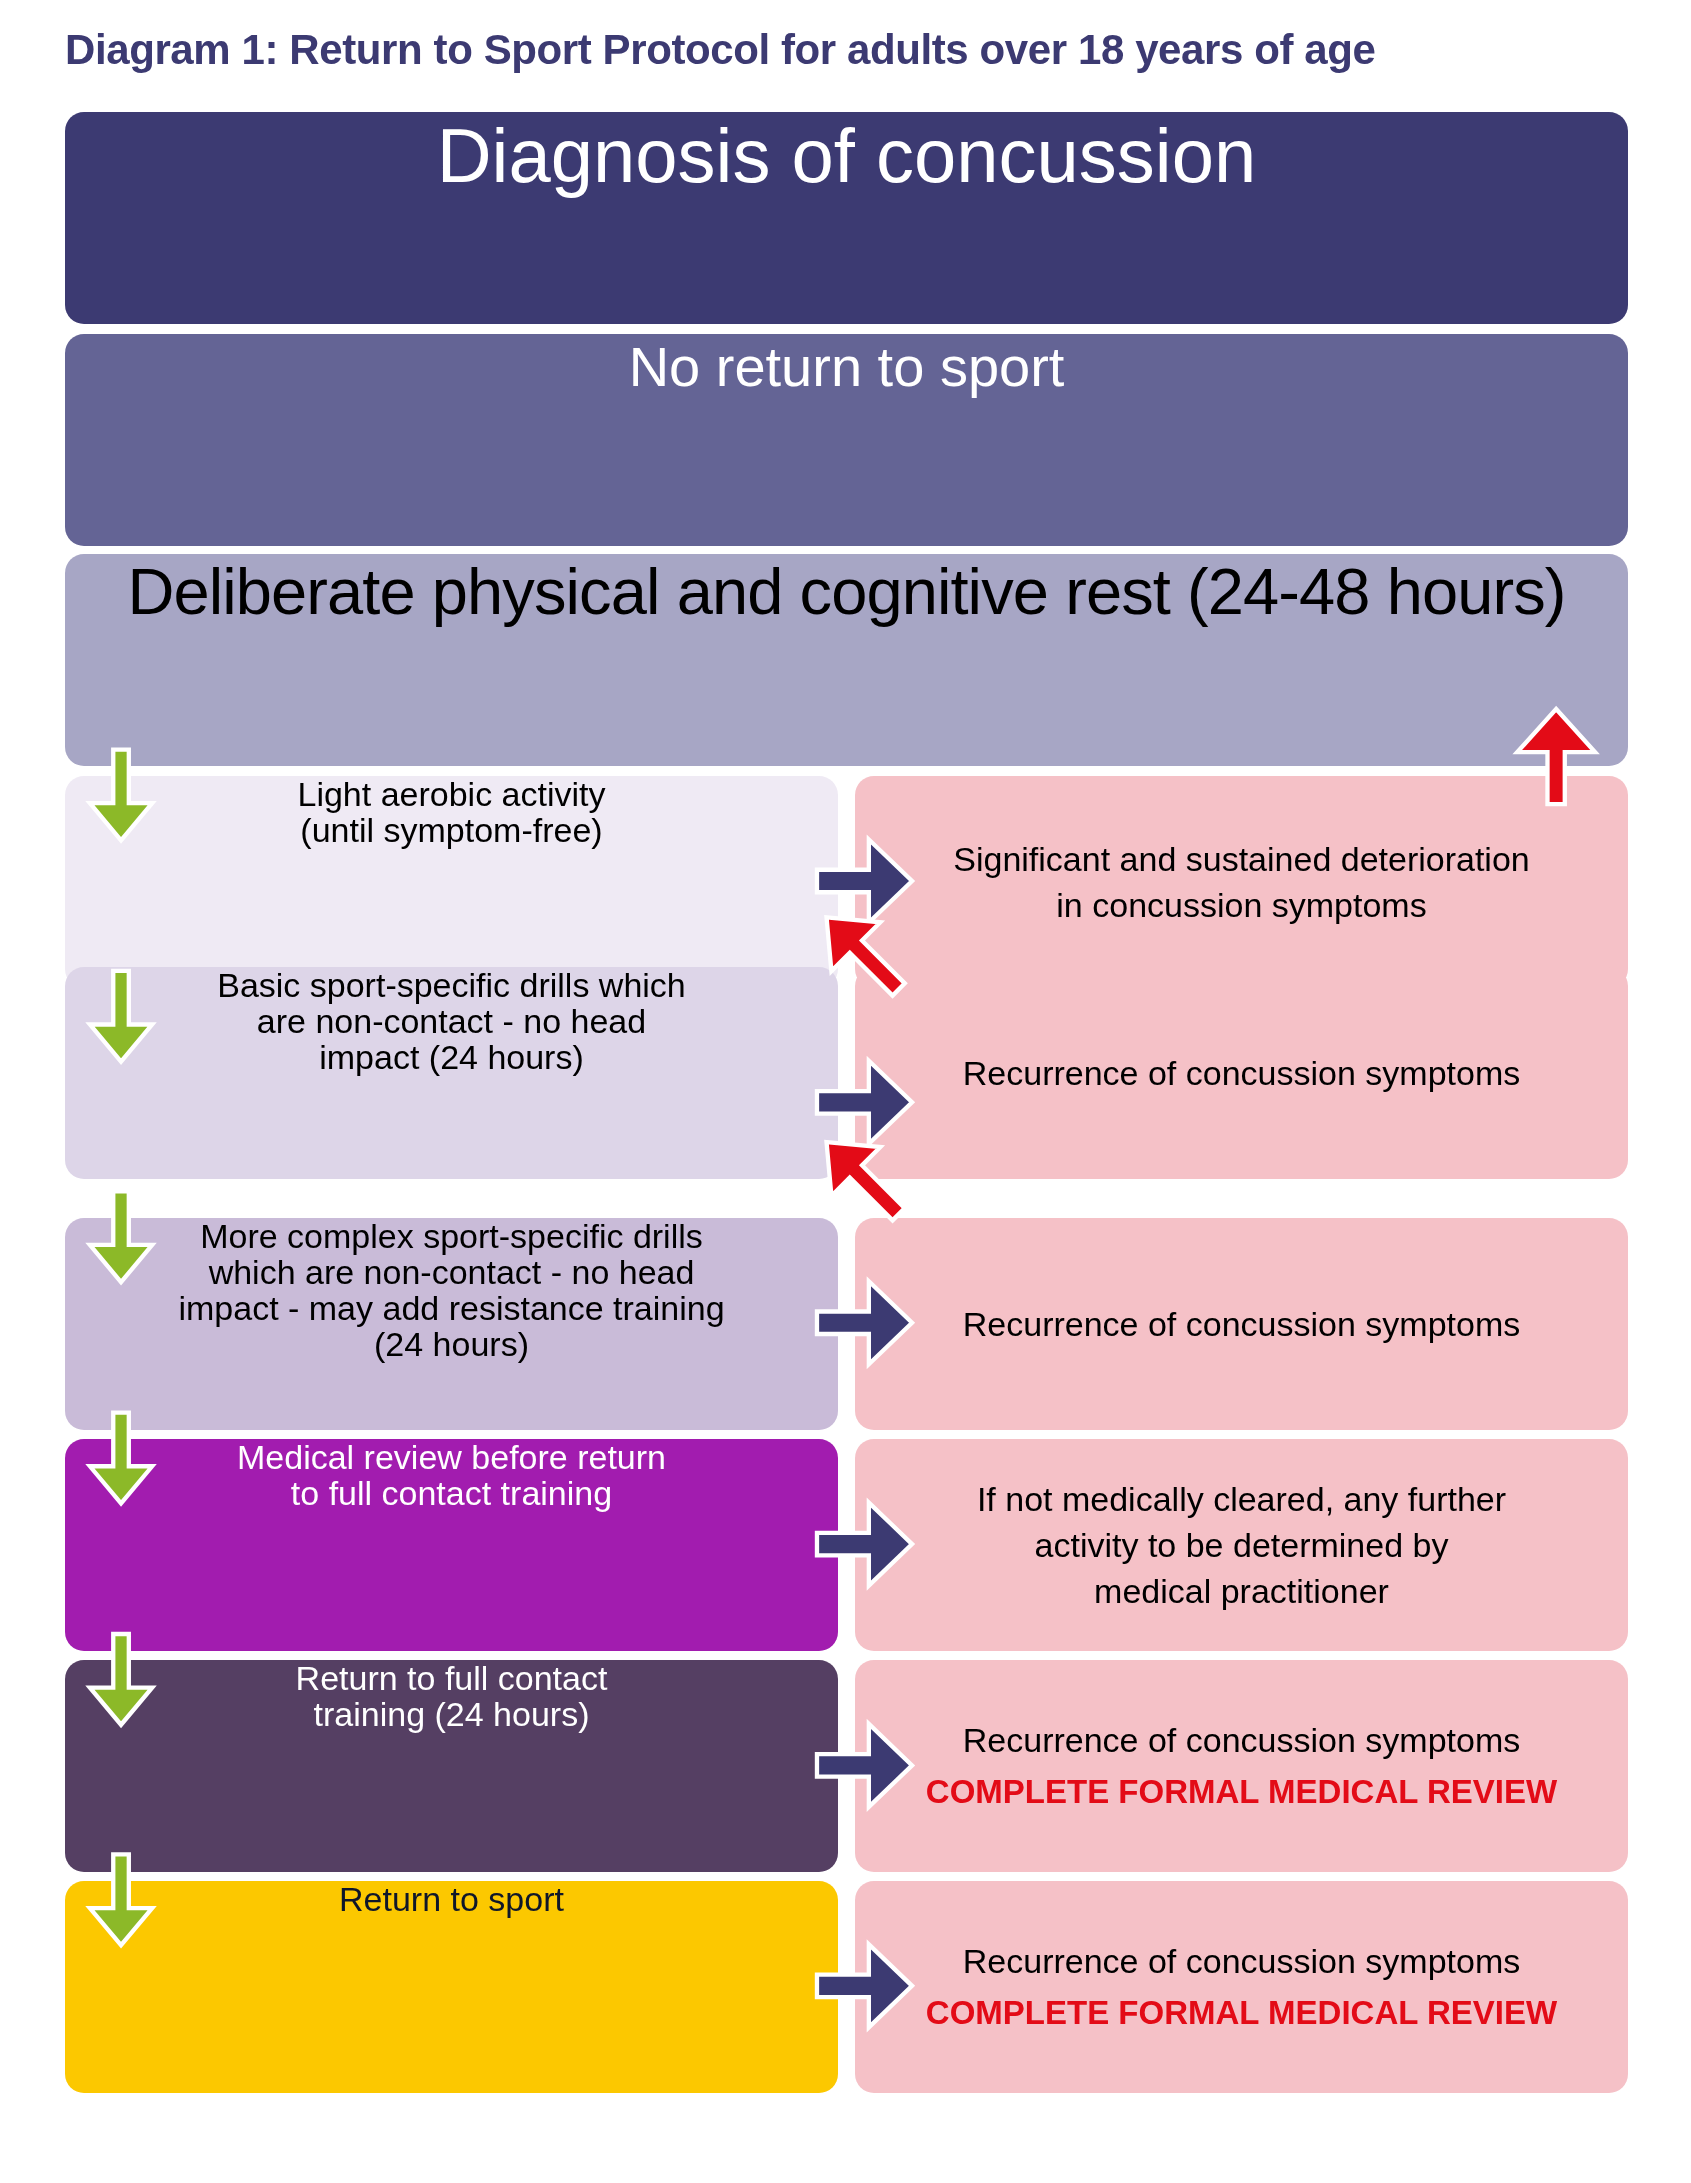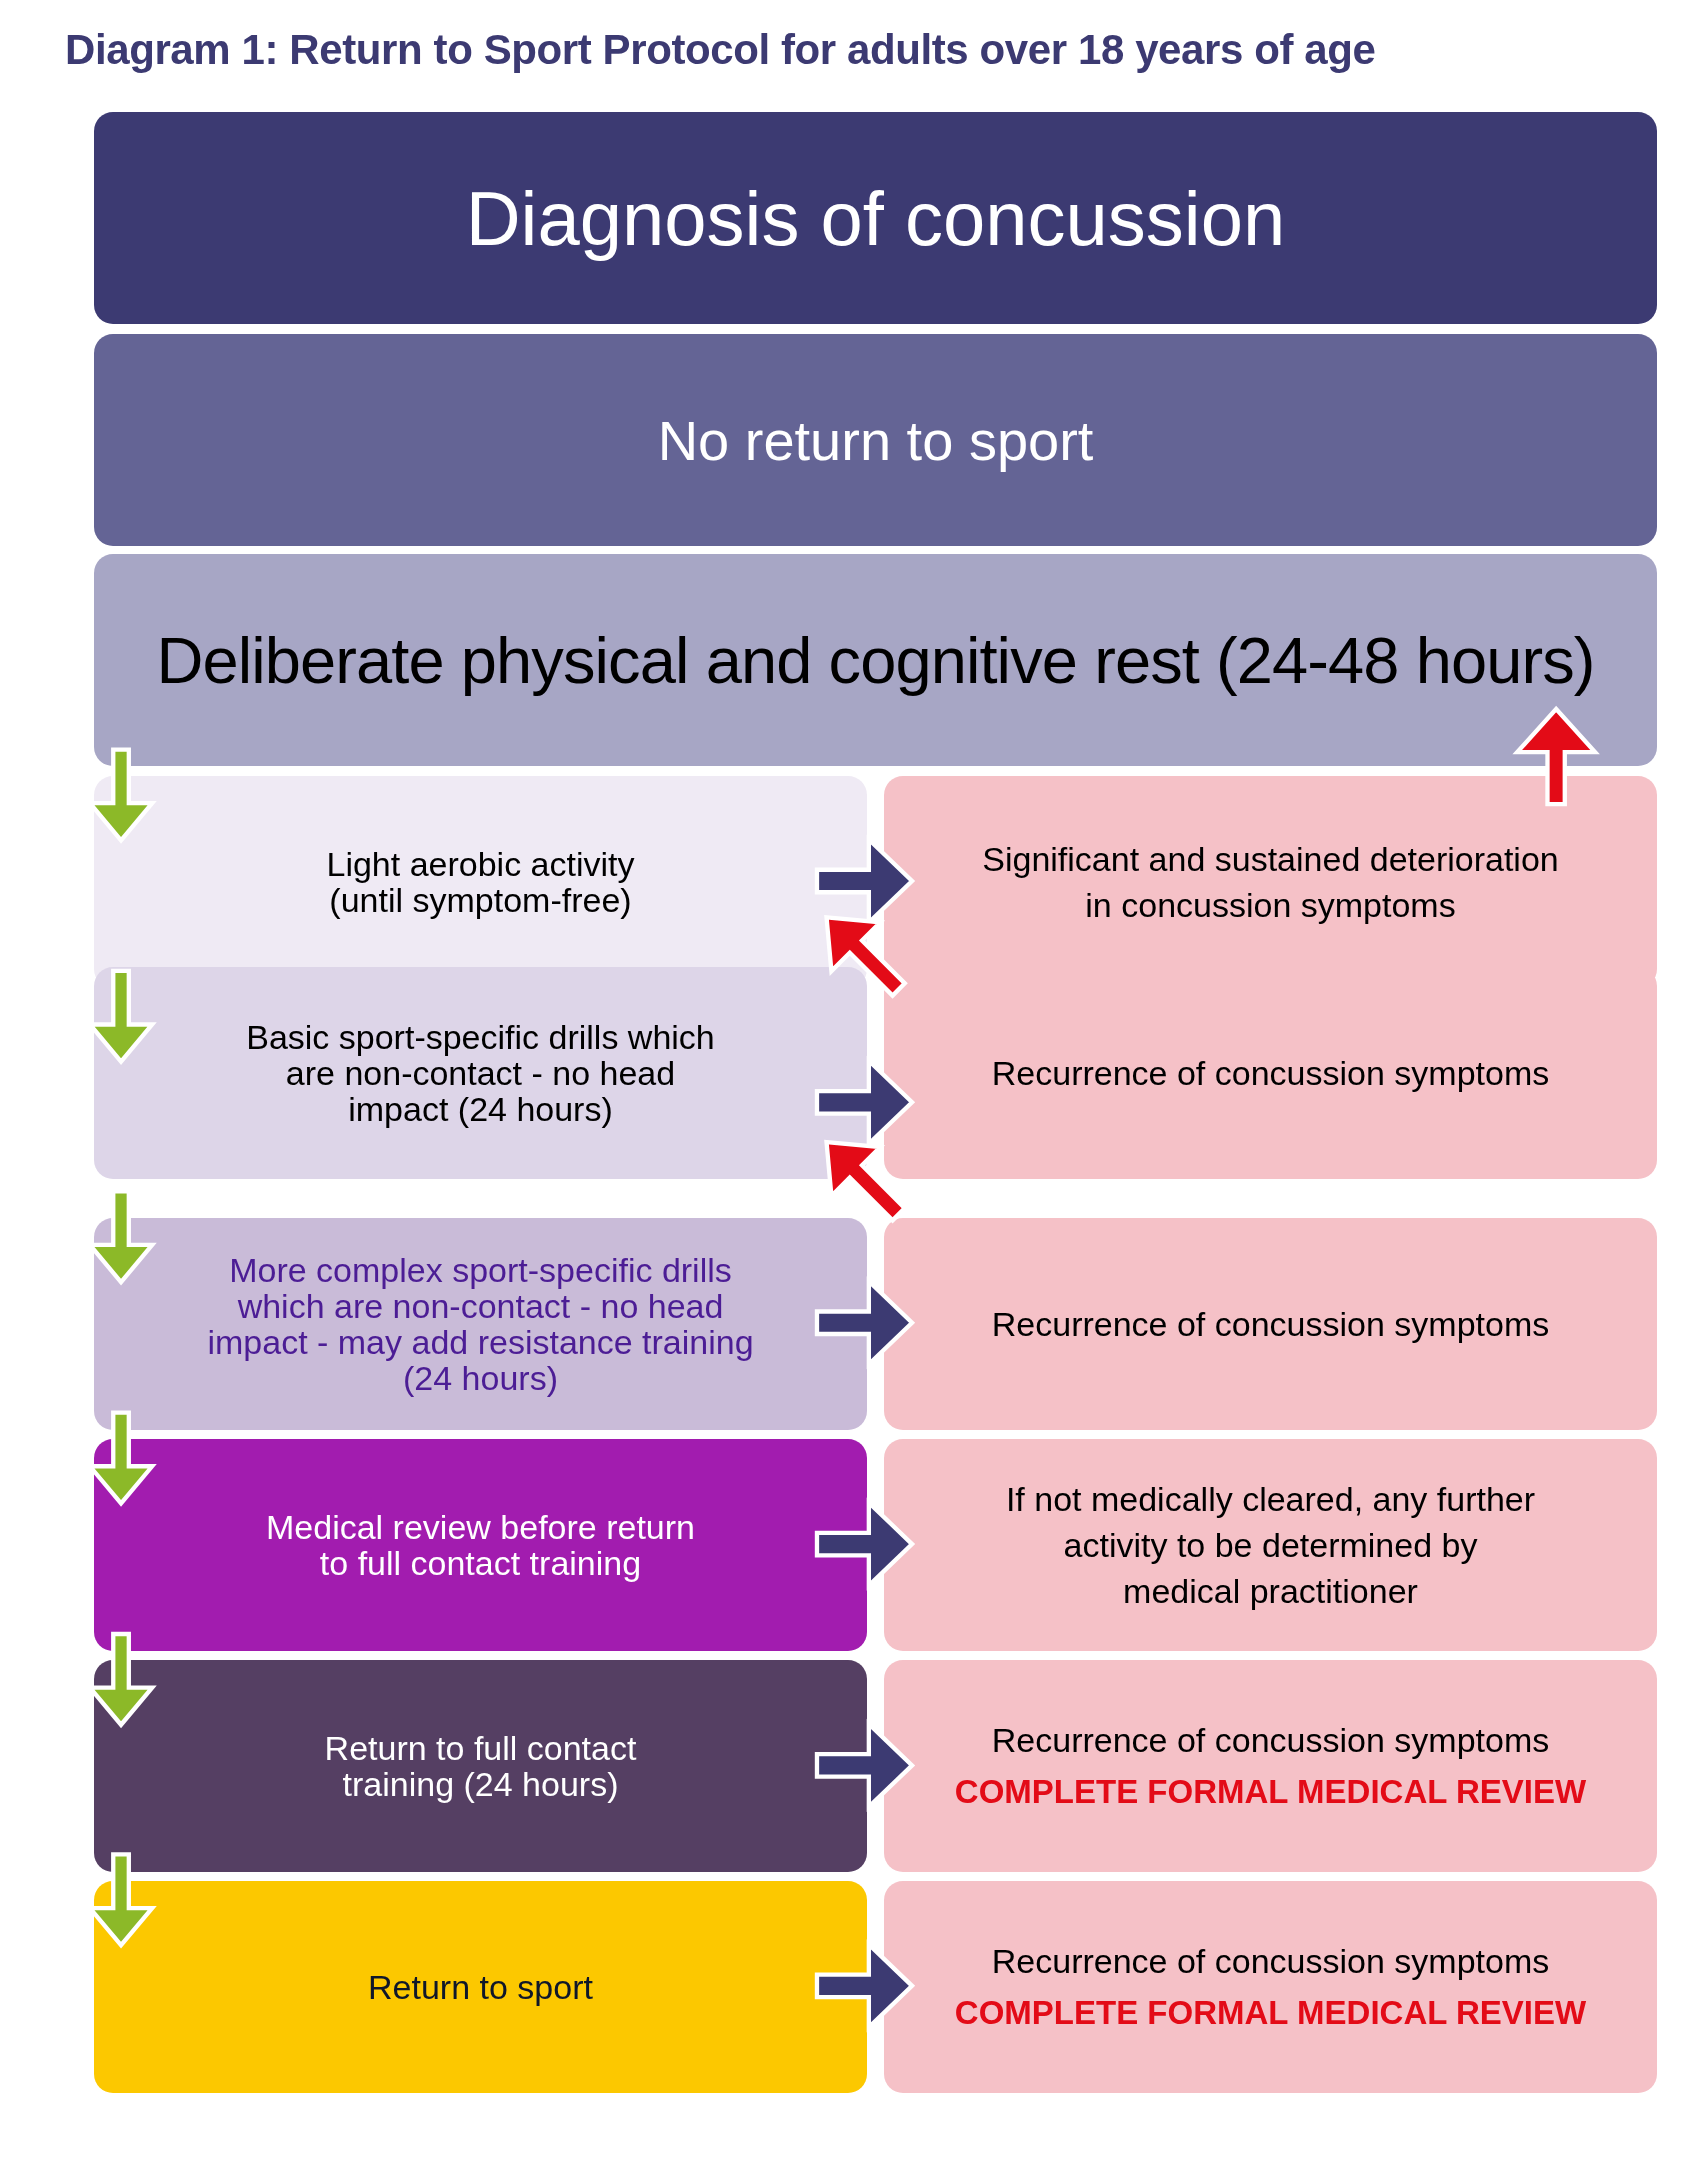--- a/index.html
+++ b/index.html
@@ -1,33 +1,33 @@
 <!DOCTYPE html>
 <html style="font-size:14px"><head>
 <meta charset="utf-8">
 <style>
   html, body { margin: 0; padding: 0; background: #ffffff; }
   body { width: 1691px; height: 2183px; position: relative; overflow: hidden;
          font-family: "Liberation Sans", "DejaVu Sans", sans-serif; }
   .title { position: absolute; left: 65px; top: 26px; font-size: 42px; font-weight: bold;
            color: #3c3a72; letter-spacing: -0.4px; white-space: nowrap; }
-  .box { position: absolute; border-radius: 19px; display: flex; align-items: center;
-         justify-content: center; text-align: center; box-sizing: border-box; margin-left: 29px; }
+  .box { position: absolute; border-radius: 19px; display: flex; 
+         justify-content: center; text-align: center; box-sizing: border-box; }
   .wide { left: 65px; width: 1563px; height: 212px; }
   .b1 { top: 112px; background: #3c3a72; color: #ffffff; font-size: 76px; }
   .b2 { top: 334px; background: #646495; color: #ffffff; font-size: 56px; }
   .b3 { top: 554px; background: #a7a6c5; color: #000000; font-size: 65px; letter-spacing: -0.9px; }
   .left { left: 65px; width: 773px; height: 212px; font-size: 34px; line-height: 36px; padding: 0 52px; }
   .right { left: 855px; width: 773px; height: 212px; font-size: 34px; line-height: 46px;
            background: #f5c1c7; color: #000000; padding: 0 35px; flex-direction: column; }
   .r1 { top: 776px; } .r2 { top: 967px; } .r3 { top: 1218px; }
   .r4 { top: 1439px; } .r5 { top: 1660px; } .r6 { top: 1881px; }
   .l1 { background: #efeaf4; color: #000; }
   .l2 { background: #ddd5e8; color: #000; }
-  .l3 { background: #c9bbd8; color: #4c1d95; }
+  .l3 { background: #c9bbd8; color: #000000; }
   .l4 { background: #a21caf; color: #fff; }
   .l5 { background: #553f63; color: #fff; }
   .l6 { background: #fcc800; color: #0f172a; }
   .review { color: #e30b17; font-weight: bold; font-size: 33px; margin-top: 5.2px; }
   .txt { white-space: pre-line; }
   svg.overlay { position: absolute; left: 0; top: 0; width: 1691px; height: 2183px; pointer-events: none; }
 </style>
 </head>
 <body>
 

